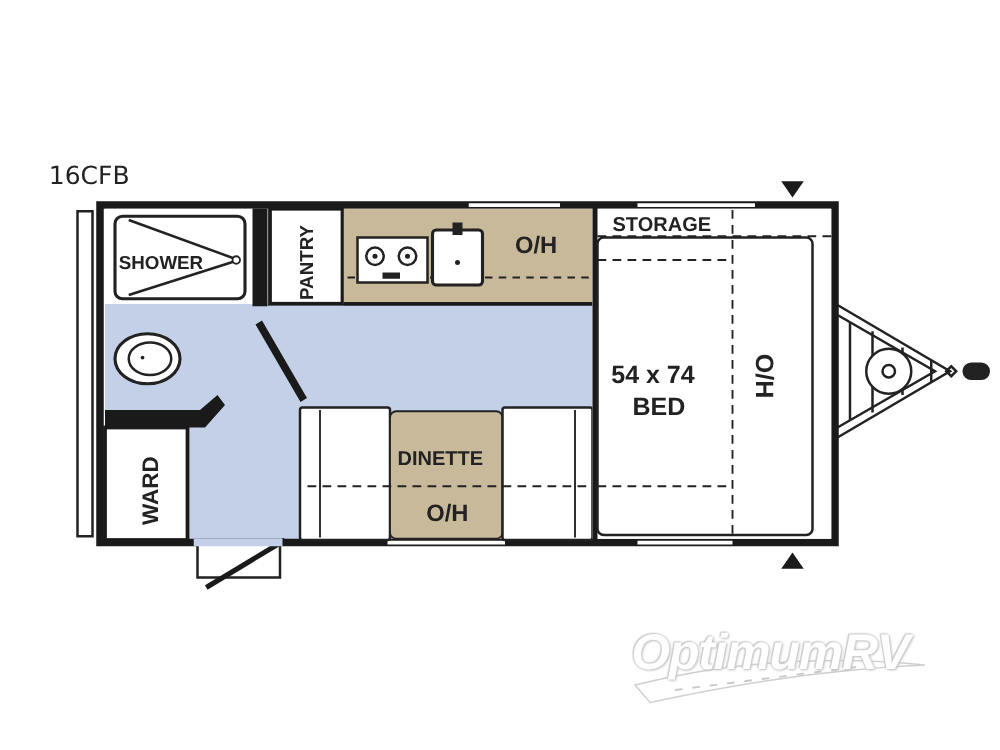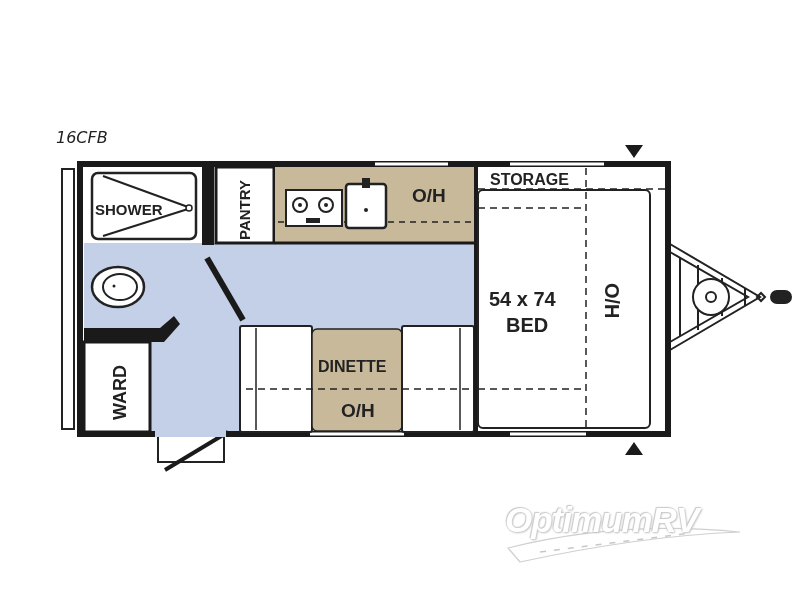--- a/index.html
+++ b/index.html
@@ -1,20 +1,20 @@
 <!DOCTYPE html>
 <html><head>
 <meta charset="utf-8">
 <style>
   html, body { margin:0; padding:0; background:#ffffff; }
   body { width:800px; height:600px; position:relative; overflow:hidden; font-family:"Liberation Sans", sans-serif; }
-  .model-label { position:absolute; left:56px; top:128px; font-size:16px; color:#222; font-family:"DejaVu Sans", sans-serif;font-style:italic; }
+  .model-label { position:absolute; left:39px; top:128px; font-size:20px; color:#222; font-family:"DejaVu Sans", sans-serif; }
   svg.plan { position:absolute; left:0; top:0; }
   .lbl { font-family:"Liberation Sans", sans-serif; font-weight:bold; fill:#222; }
-  .watermark { position:absolute; left:505px; top:500px; font-family:"Liberation Sans", sans-serif; font-style:italic; font-weight:bold; font-size:35px; color:#ffffff; letter-spacing:-1px;
+  .watermark { position:absolute; left:505px; top:500px; font-family:"Liberation Sans", sans-serif; font-style:italic; font-weight:bold; font-size:40px; color:#ffffff; letter-spacing:-1px;
     text-shadow: 0 0 2px #bdbdbd, 1px 1px 2px #c8c8c8, -1px -1px 1px #d0d0d0; }
 </style>
 </head>
 <body>
 
 <div class="model-label">16CFB</div>
 
 <svg class="plan" width="800" height="600" viewBox="0 0 800 600">
 
   <rect x="84" y="243" width="392" height="190" fill="#c3d0e8"></rect>

